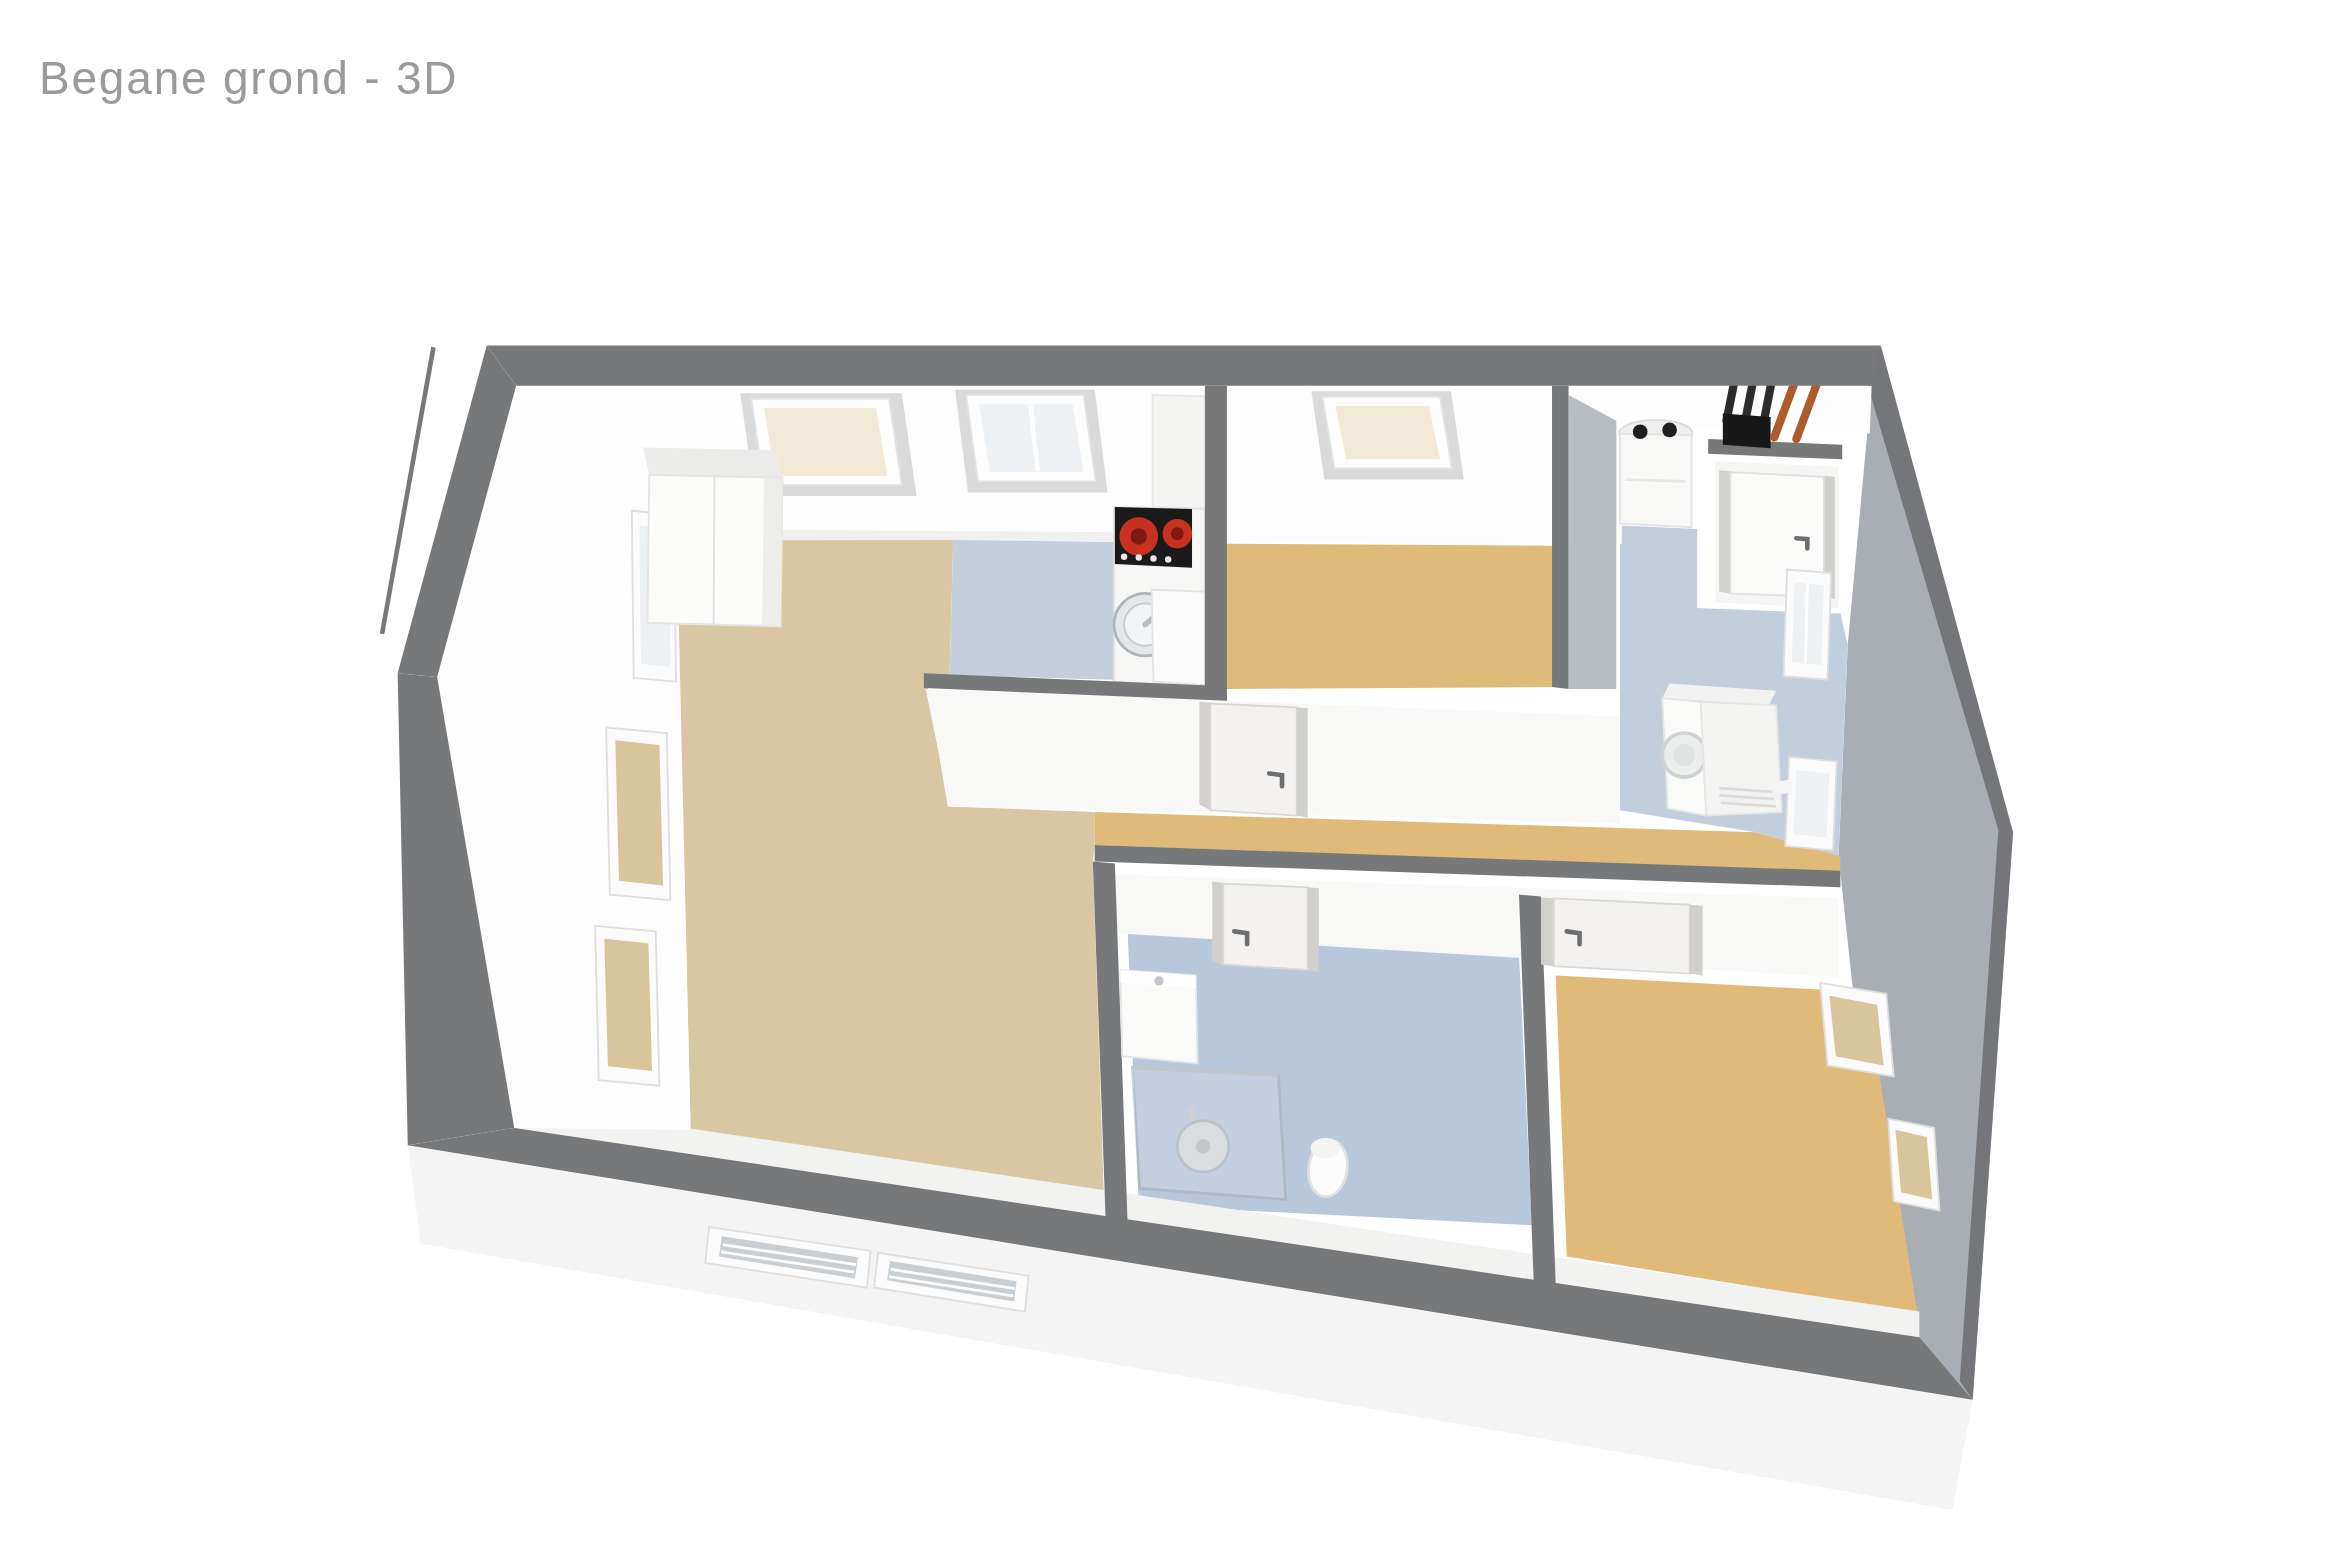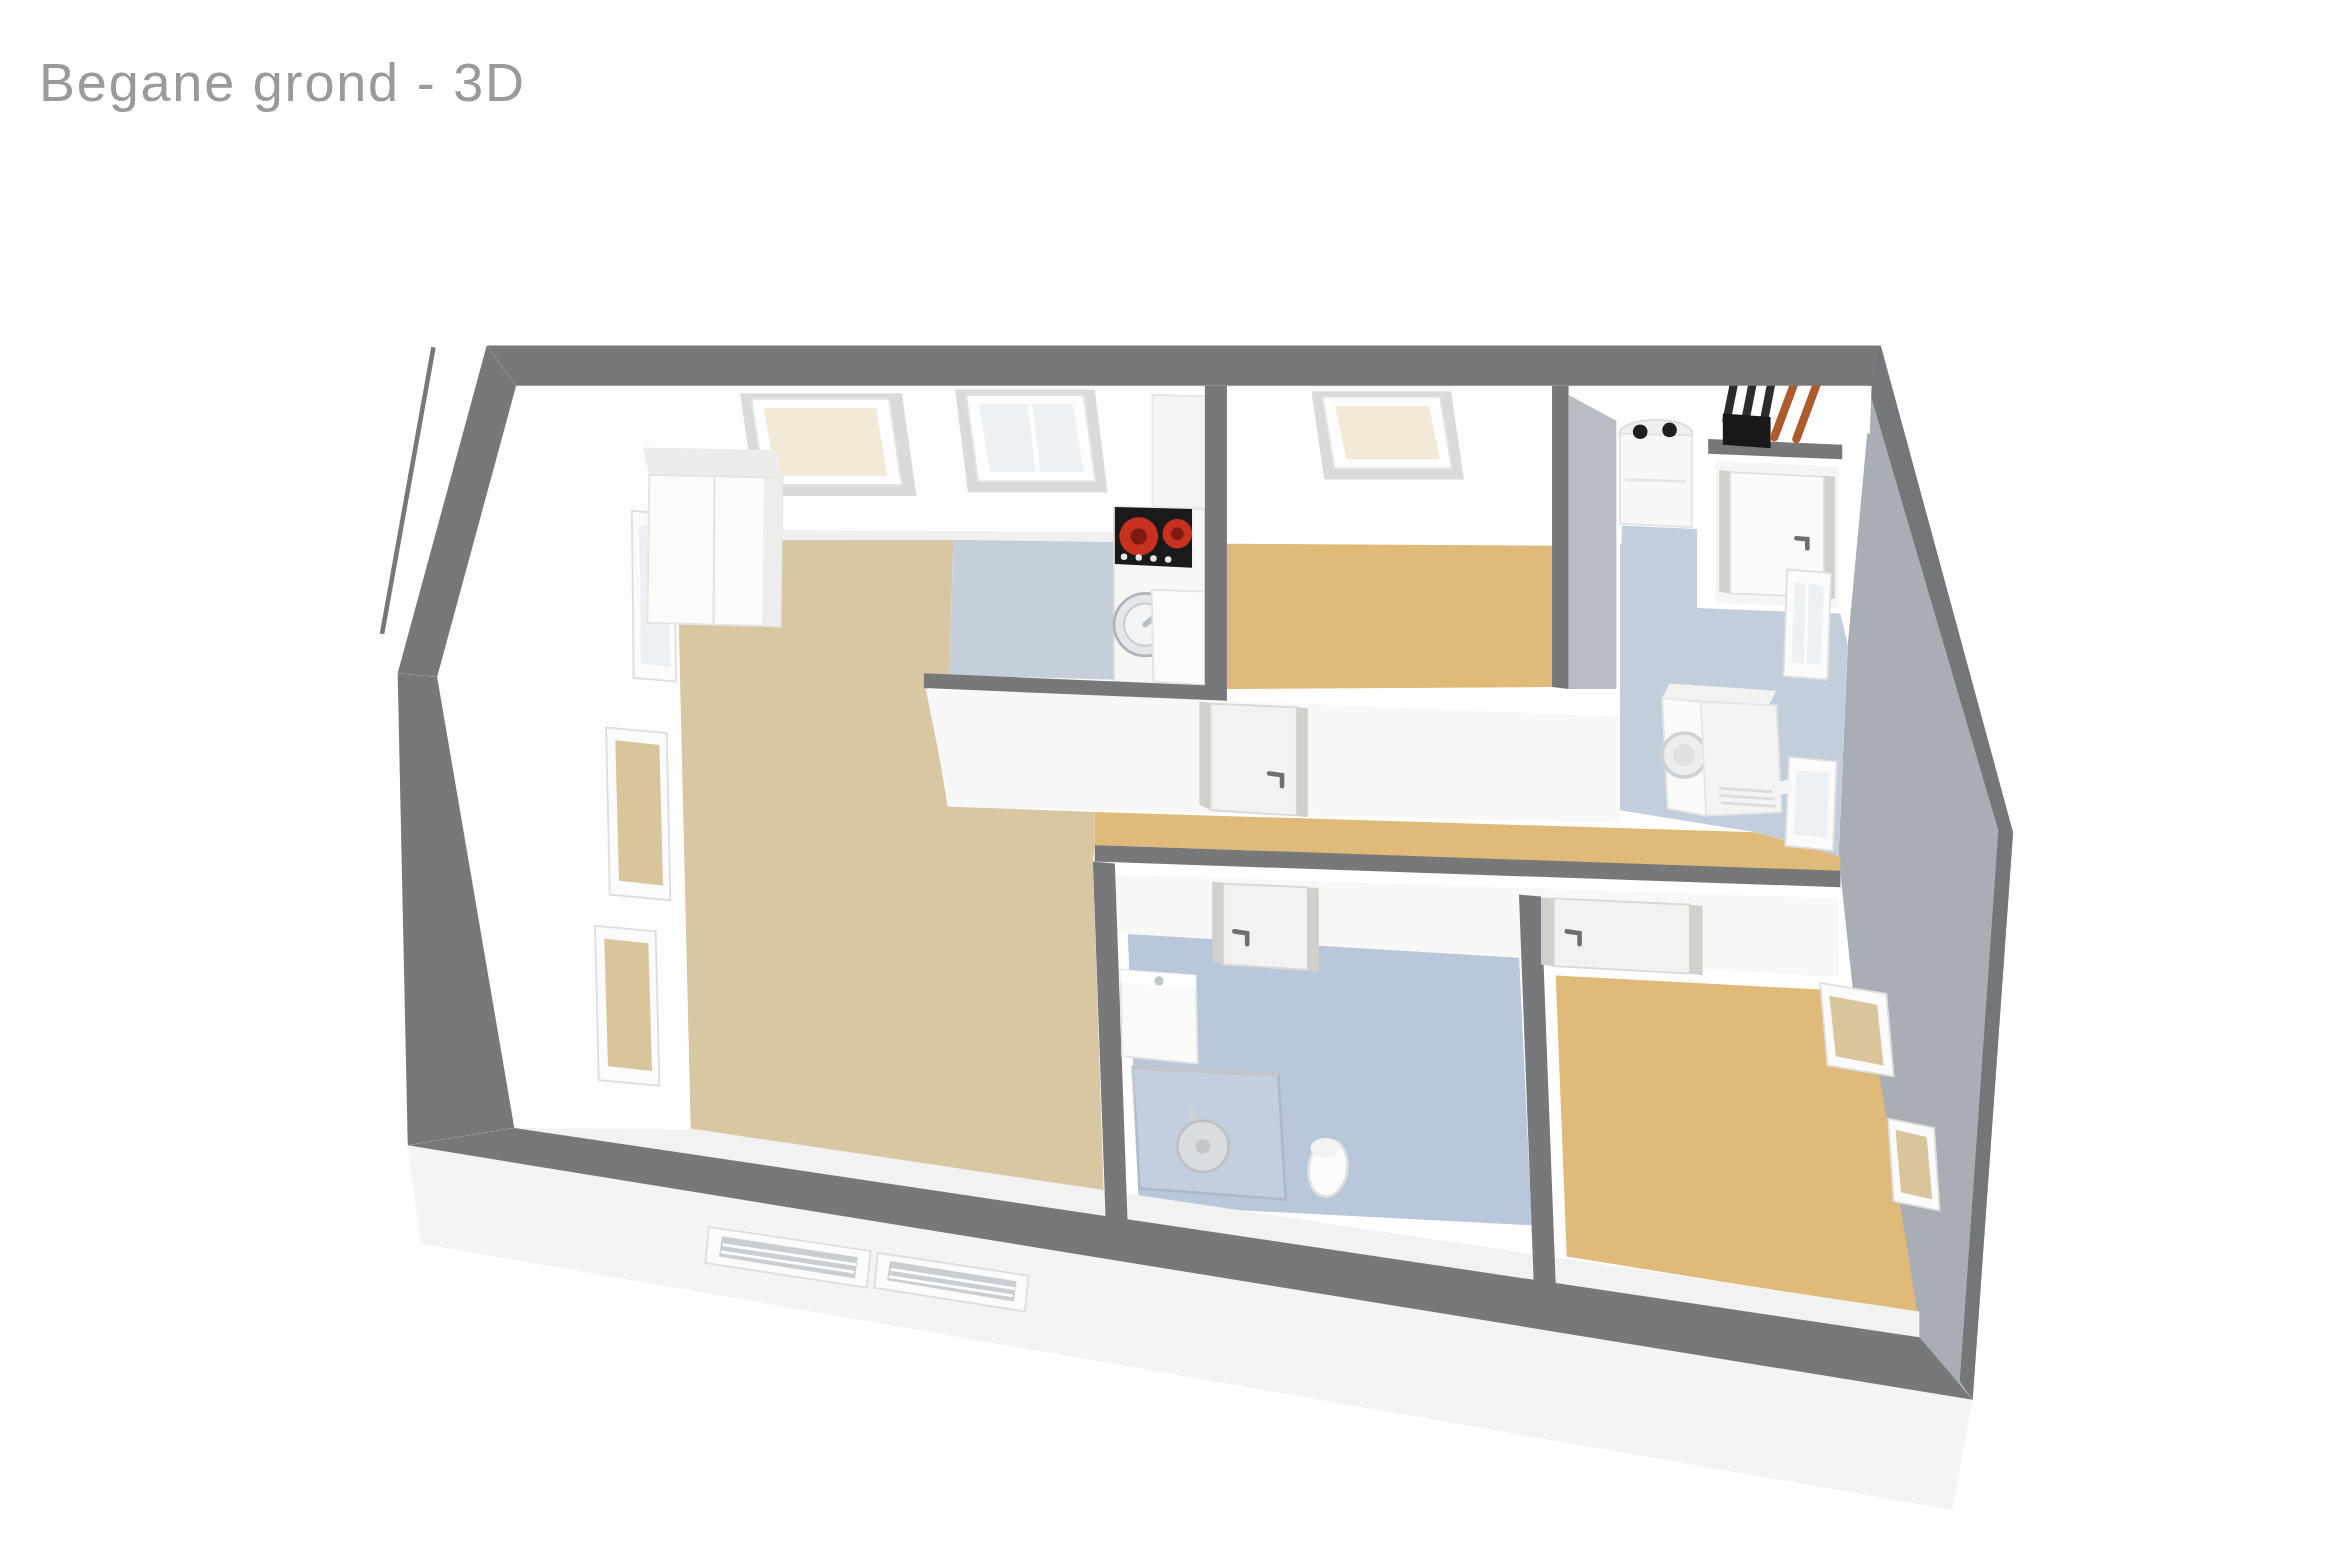--- a/index.html
+++ b/index.html
@@ -4,21 +4,21 @@
 <style>
   html,body{margin:0;padding:0;}
   body{
     width:2351px;height:1567px;
     background:#ffffff;
     font-family:"Liberation Sans", sans-serif;
     position:relative;overflow:hidden;
   }
   .page-title{
     position:absolute;left:39px;top:51px;
-    font-size:54px;color:#9a9a9a;font-weight:400;
+    font-size:46px;color:#9a9a9a;font-weight:400;
     letter-spacing:1.8px;
   }
   svg{position:absolute;left:0;top:0;}
   .white{fill:#fdfdfd;}
   .face{fill:#f8f8f7;}
   .face2{fill:#f2f2f1;}
   .doorslab{fill:#f3f2f0;stroke:#dad8d4;stroke-width:2;}
   .doorframe{fill:#d2d0cc;}
   .fixture{fill:#fafaf9;stroke:#e4e4e4;stroke-width:2;}
   .frame{fill:#fbfbfb;stroke:#dedede;stroke-width:2;}

